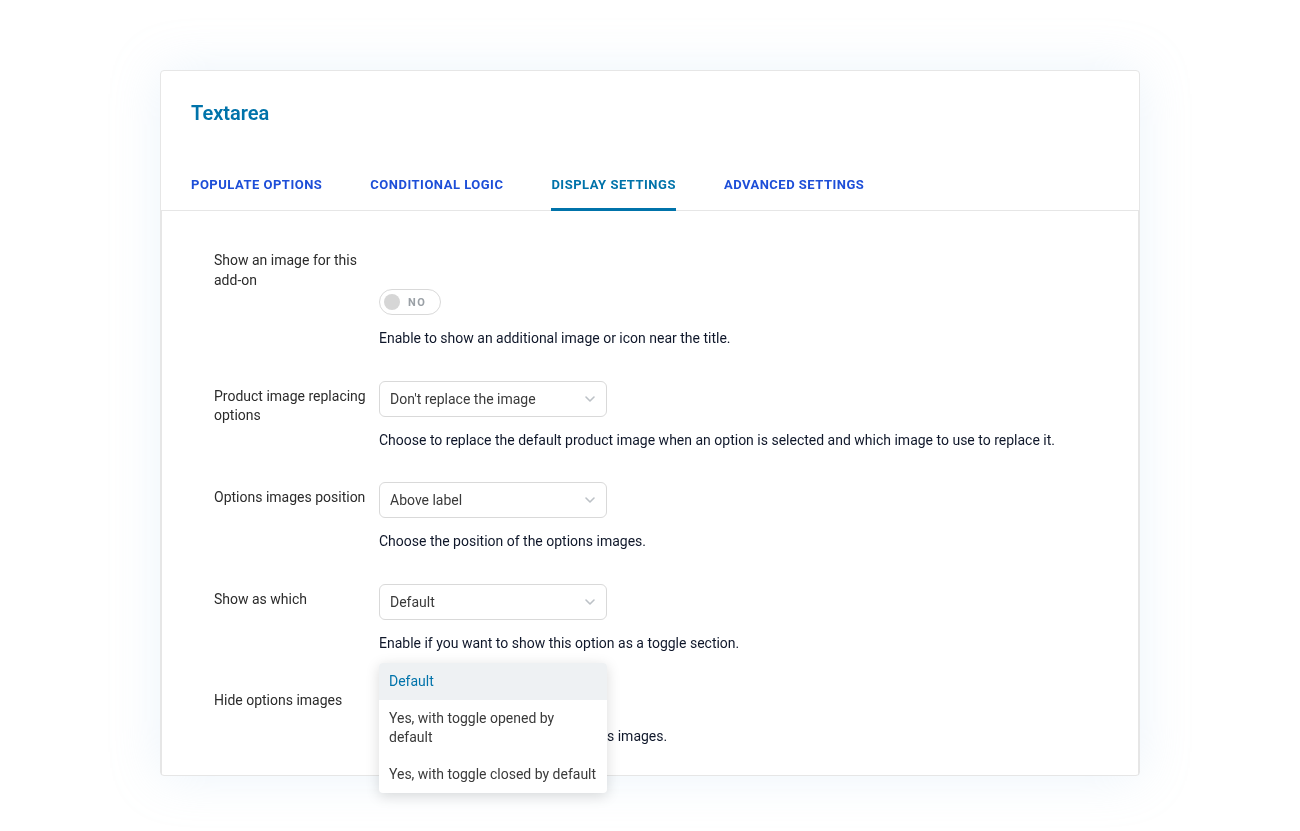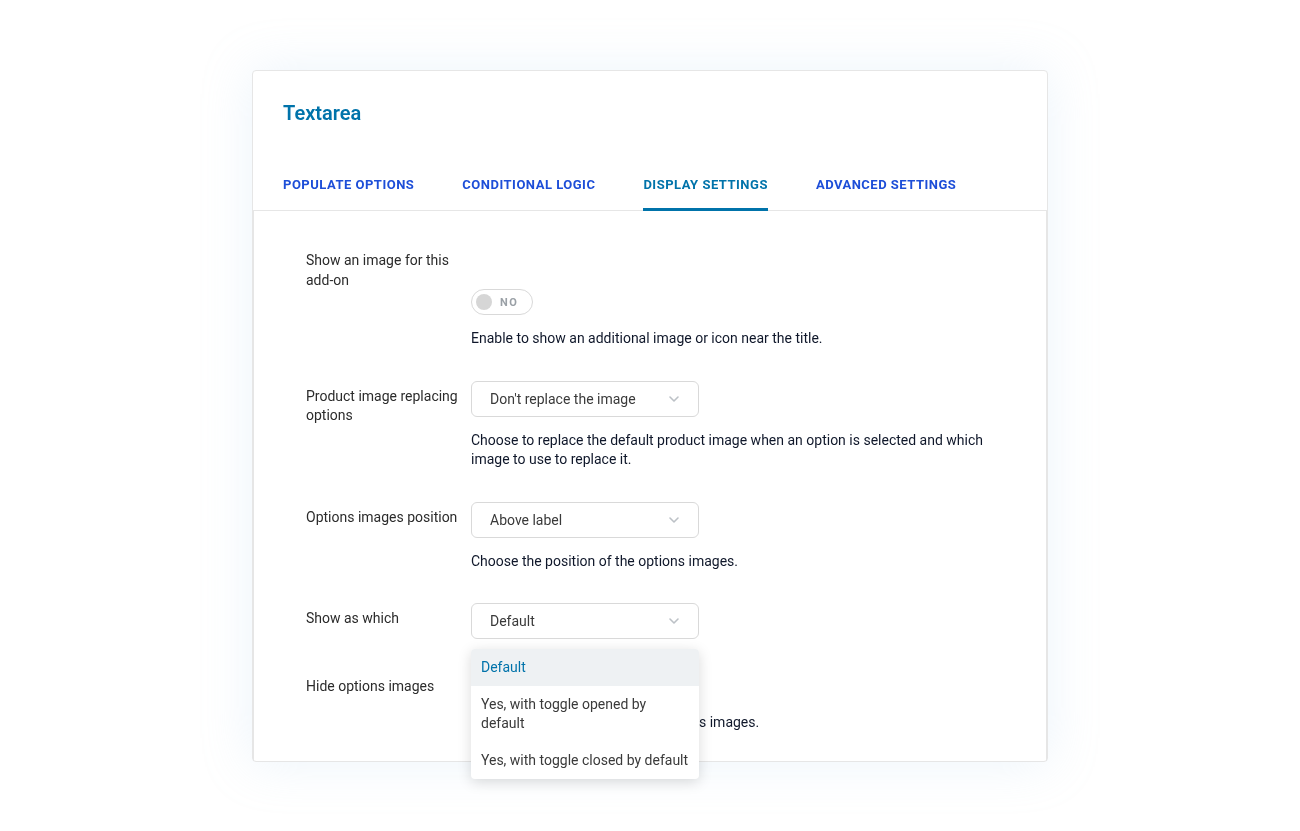--- a/index.html
+++ b/index.html
@@ -9,21 +9,21 @@
     }
     body {
       font-family: -apple-system, BlinkMacSystemFont, "Segoe UI", Roboto, Helvetica, Arial, sans-serif;
       background: #fff;
       color: #333;
       display: flex;
       justify-content: center;
       padding: 70px 0;
     }
     .panel {
-      width: 796px;
+      width: 980px;
       background: #fff;
       border: 1px solid #e6e6e6;
       border-radius: 4px;
       box-shadow: 0 0 50px rgba(180, 210, 240, 0.25);
       overflow: visible;
     }
     .panel-header {
       padding: 30px 30px 0 30px;
     }
     .panel-title {
@@ -106,21 +106,21 @@
       color: #0f172a;
       margin-top: 14px;
       line-height: 1.4;
     }
     .select-box {
       position: relative;
       width: 228px;
       border: 1px solid #d9d9d9;
       border-radius: 6px;
       background: #fff;
-      padding: 9px 18px;
+      padding: 9px 10px;
       font-size: 14px;
       color: #3a3a3a;
       cursor: pointer;
       display: flex;
       justify-content: space-between;
       align-items: center;
     }
     .dropdown {
       position: absolute;
       top: 100%;
@@ -204,20 +204,21 @@
 
     <div class="field-row">
       <div class="field-label">Show as which</div>
       <div class="field-control">
         <div class="select-box">
           <span>Default</span>
           <svg class="chevron-svg" width="12" height="12" viewBox="0 0 12 12">
               <path d="M2 4 L6 8 L10 4" stroke="#bcc1c6" stroke-width="1.6" fill="none" stroke-linecap="round" stroke-linejoin="round"></path>
             </svg>
         </div>
+        <div class="help-text">Enable if you want to show this option as a toggle section.</div>
         <div class="dropdown">
           <div class="dropdown-item highlighted">Default</div>
           <div class="dropdown-item">Yes, with toggle opened by default</div>
           <div class="dropdown-item">Yes, with toggle closed by default</div>
         </div>
       </div>
     </div>
 
     <div class="field-row" style="padding-bottom:0;">
       <div class="field-label">Hide options images</div>

